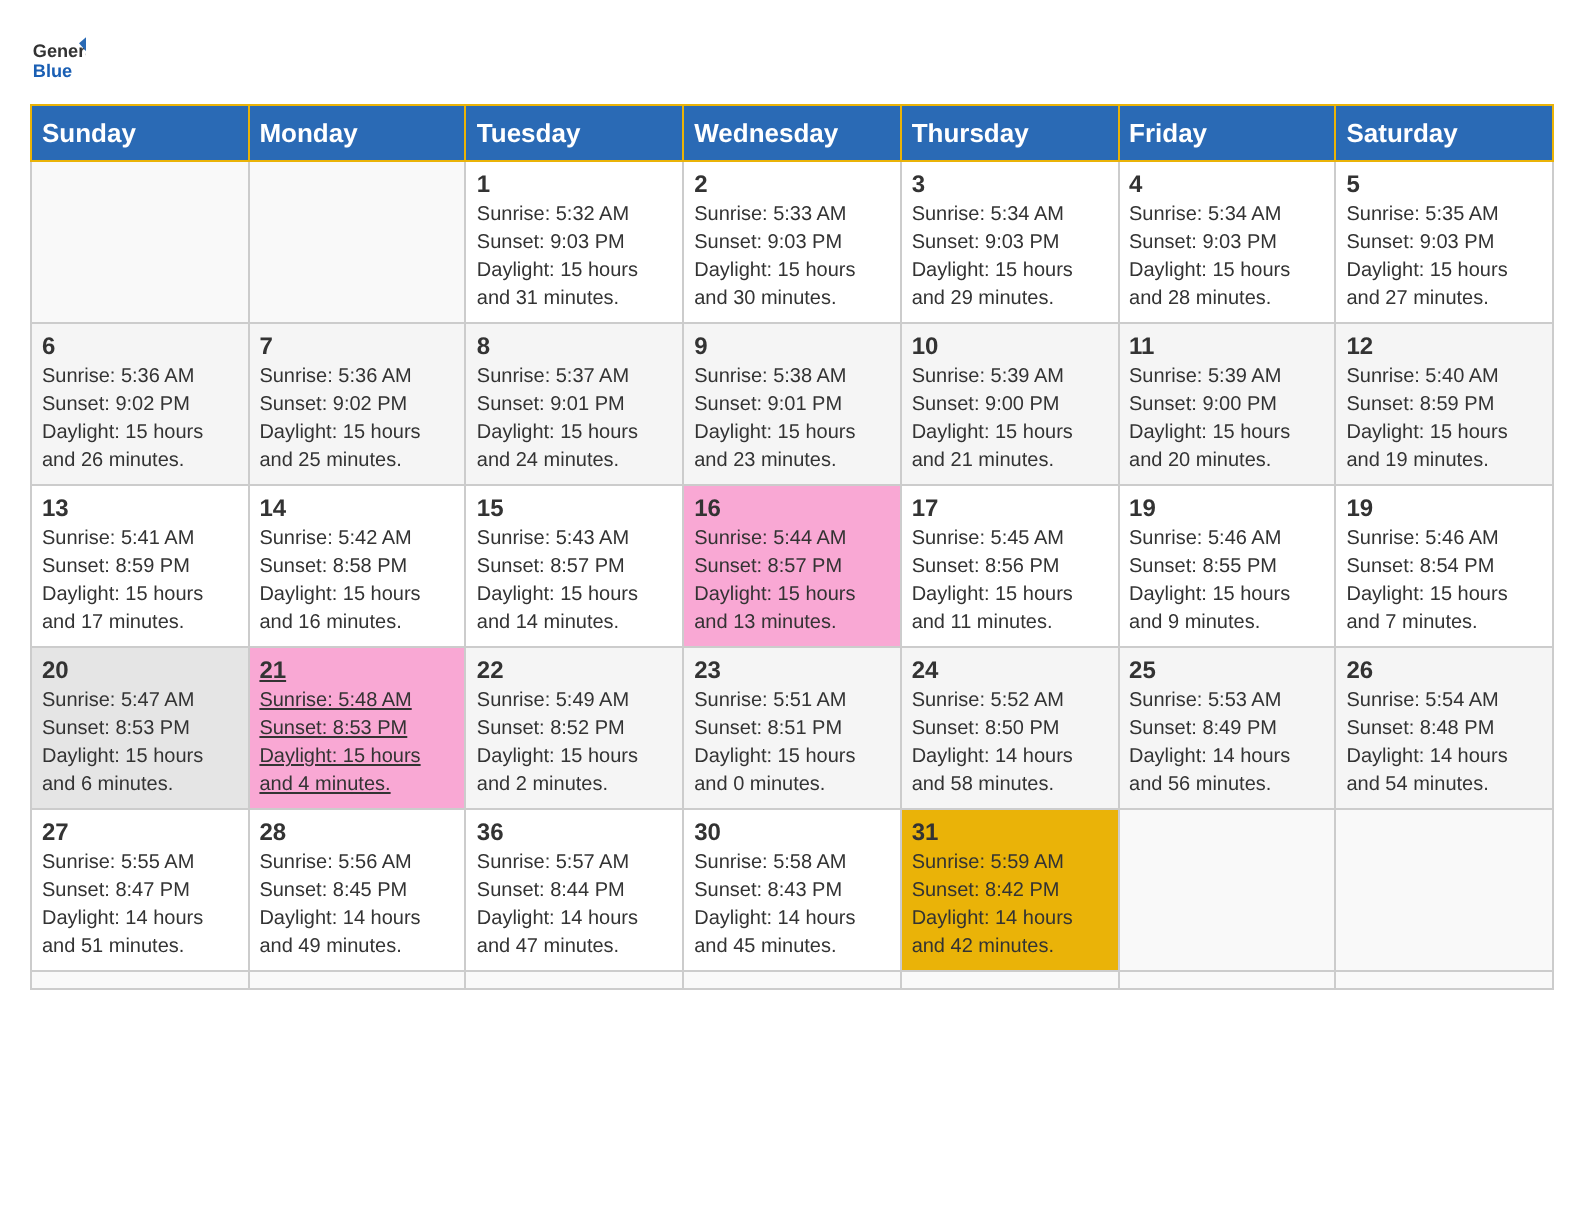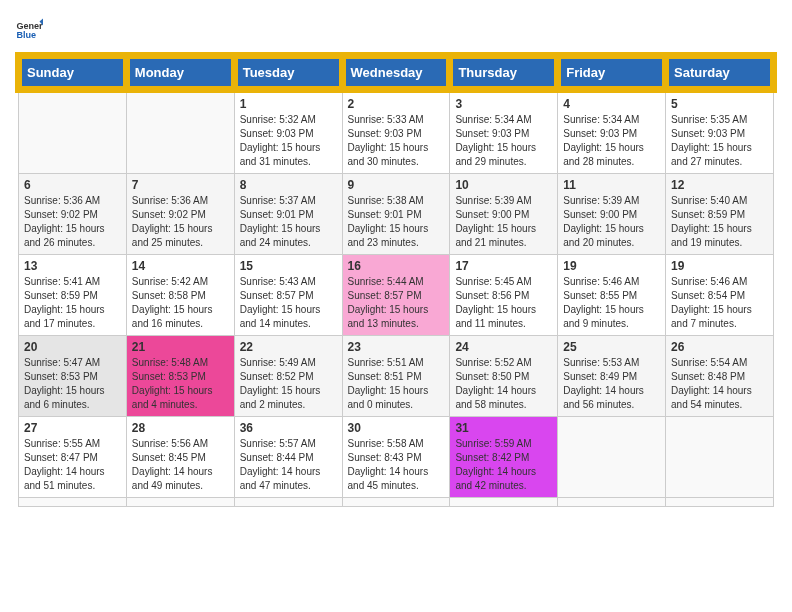--- a/index.html
+++ b/index.html
@@ -45,21 +45,21 @@
       border-collapse: collapse;
       border: 1px solid #ccc;
     }
     .calendar th {
       background-color: #2a6ab5;
       color: #fff;
       font-size: 13px;
       font-weight: bold;
       padding: 6px 5px;
       text-align: left;
-      border: 7px solid #eab308;
+      border: 1px solid #eab308;
     }
     .calendar td {
       vertical-align: top;
       border: 1px solid #ccc;
       padding: 4px 5px;
       width: 14.28%;
       min-height: 80px;
       font-size: 10px;
       color: #333;
       background: #fff;
@@ -200,21 +200,21 @@
         <td style="background: rgb(255, 255, 255); margin-top: 24px;">
           <span class="day-number">19</span>
           <div class="day-info">Sunrise: 5:46 AM<br>Sunset: 8:54 PM<br>Daylight: 15 hours and 7 minutes.</div>
         </td>
       </tr>
       <tr>
         <td style="background: #e5e5e5; margin-top: 29px;">
           <span class="day-number">20</span>
           <div class="day-info">Sunrise: 5:47 AM<br>Sunset: 8:53 PM<br>Daylight: 15 hours and 6 minutes.</div>
         </td>
-        <td style="background: #ec4899;">
+        <td style="background: #f9a8d4; text-decoration: underline;">
           <span class="day-number">21</span>
           <div class="day-info">Sunrise: 5:48 AM<br>Sunset: 8:53 PM<br>Daylight: 15 hours and 4 minutes.</div>
         </td>
         <td style="background: rgb(245, 245, 245);">
           <span class="day-number">22</span>
           <div class="day-info">Sunrise: 5:49 AM<br>Sunset: 8:52 PM<br>Daylight: 15 hours and 2 minutes.</div>
         </td>
         <td style="background: rgb(245, 245, 245);">
           <span class="day-number">23</span>
           <div class="day-info">Sunrise: 5:51 AM<br>Sunset: 8:51 PM<br>Daylight: 15 hours and 0 minutes.</div>
@@ -242,21 +242,21 @@
           <div class="day-info">Sunrise: 5:56 AM<br>Sunset: 8:45 PM<br>Daylight: 14 hours and 49 minutes.</div>
         </td>
         <td style="background: rgb(255, 255, 255);">
           <span class="day-number">36</span>
           <div class="day-info">Sunrise: 5:57 AM<br>Sunset: 8:44 PM<br>Daylight: 14 hours and 47 minutes.</div>
         </td>
         <td style="background: rgb(255, 255, 255);">
           <span class="day-number">30</span>
           <div class="day-info">Sunrise: 5:58 AM<br>Sunset: 8:43 PM<br>Daylight: 14 hours and 45 minutes.</div>
         </td>
-        <td style="background: #d946ef;">
+        <td style="background: #eab308;">
           <span class="day-number">31</span>
           <div class="day-info">Sunrise: 5:59 AM<br>Sunset: 8:42 PM<br>Daylight: 14 hours and 42 minutes.</div>
         </td>
         <td class="empty-cell"></td>
         <td class="empty-cell"></td>
       </tr>
       <tr>
         <td class="empty-cell"></td>
         <td class="empty-cell"></td>
         <td class="empty-cell"></td>

